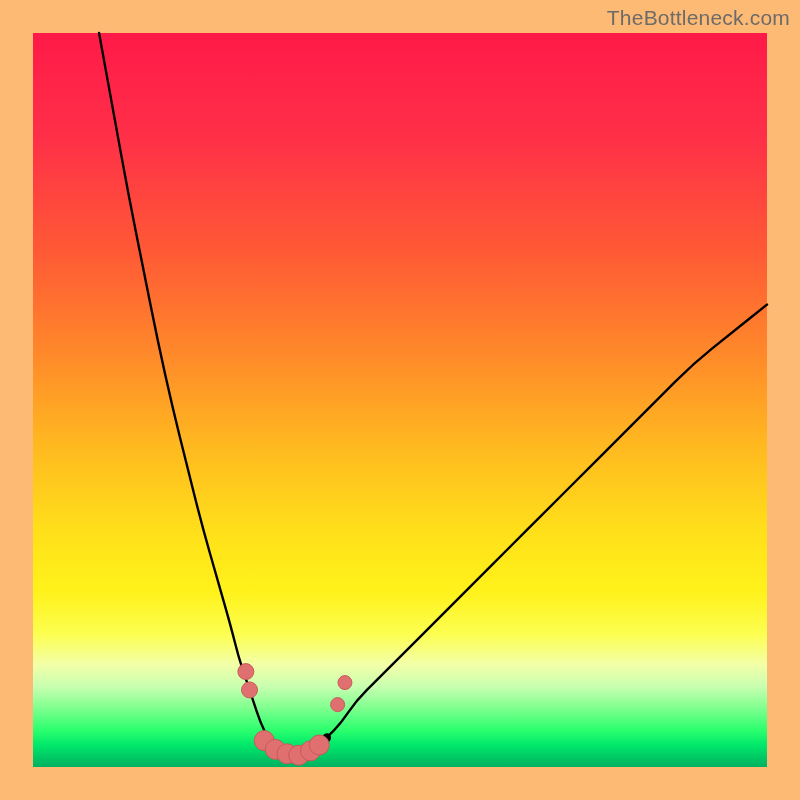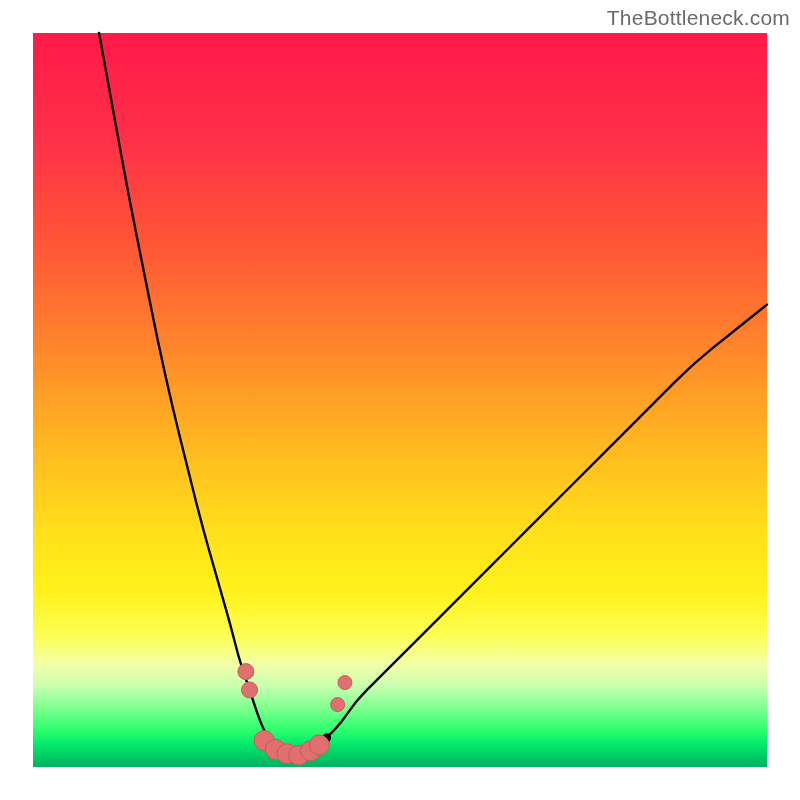--- a/index.html
+++ b/index.html
@@ -8,21 +8,21 @@
     width: 800px;
     height: 800px;
     background: #000;
     overflow: hidden;
     font-family: Arial, Helvetica, sans-serif;
   }
   .frame {
     position: relative;
     width: 800px;
     height: 800px;
-    background: #ffffff;
+    background: #fdba74;
   }
   .plot-area {
     position: absolute;
     left: 33px;
     top: 33px;
     width: 734px;
     height: 734px;
     
     background: linear-gradient(
       to bottom,

